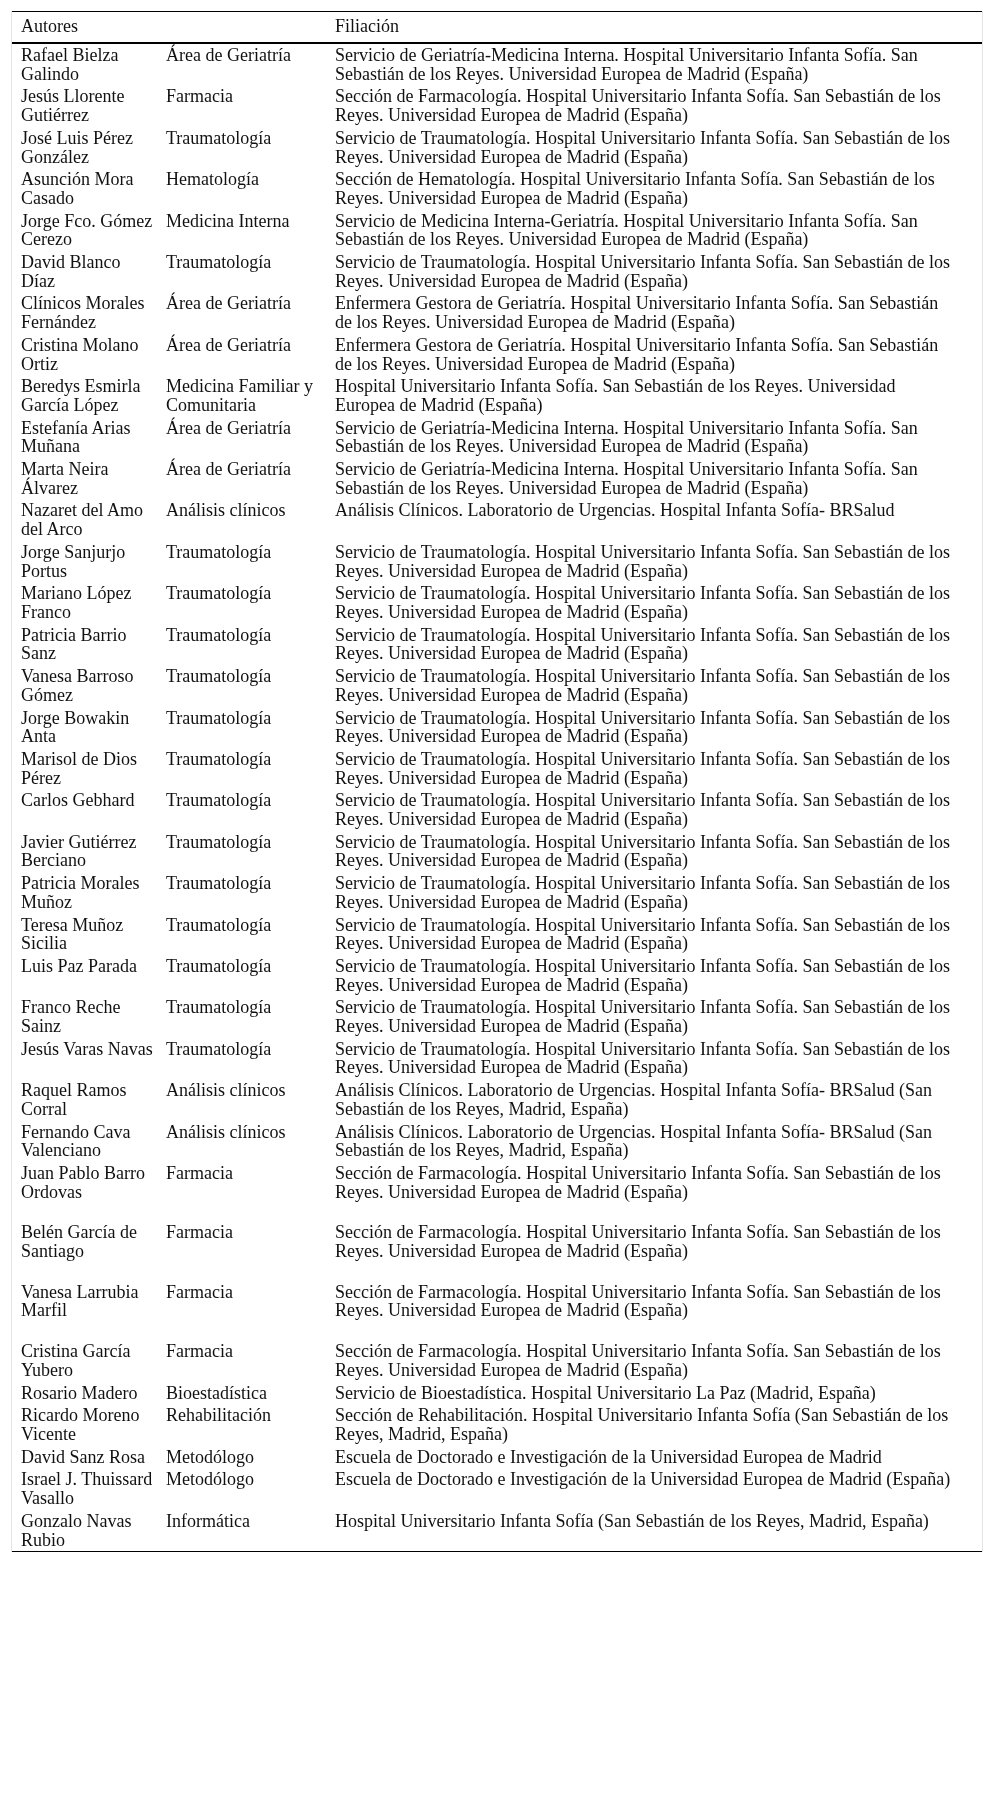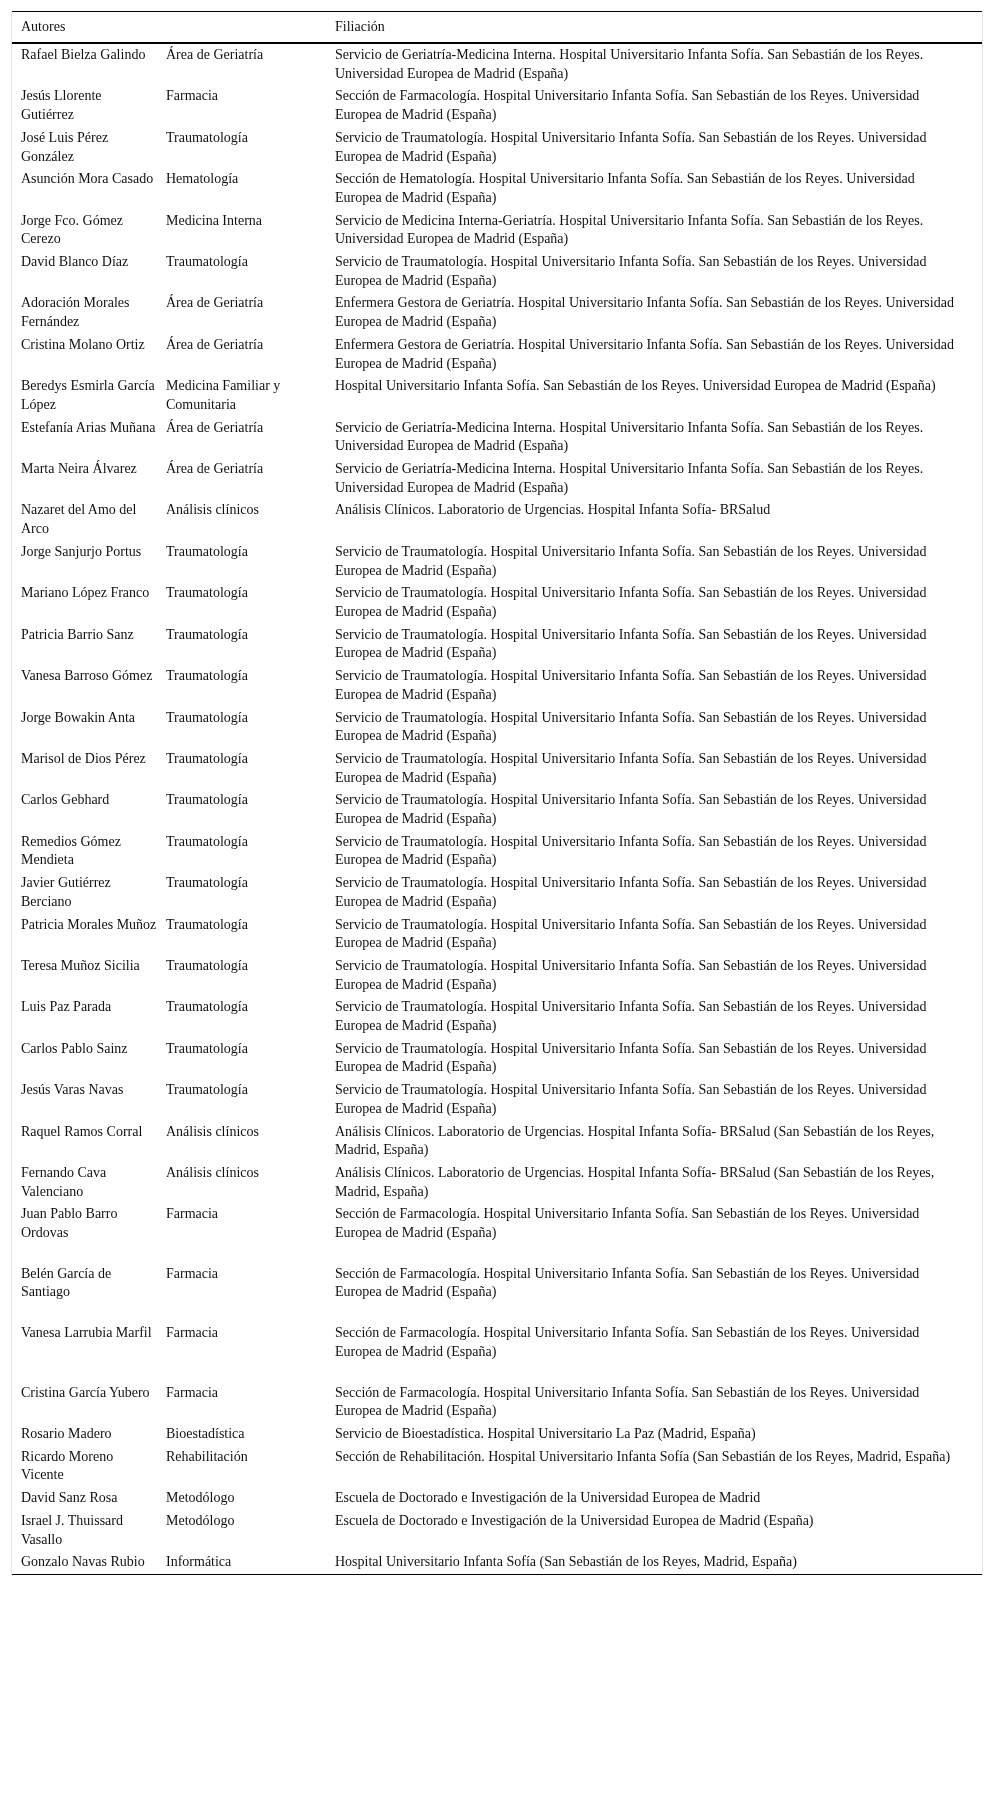--- a/index.html
+++ b/index.html
@@ -4,21 +4,21 @@
 <style>
   html, body { margin: 0; padding: 0; background: #ffffff; }
   body { width: 992px; height: 1801px; position: relative; overflow: hidden; }
   .frame {
     position: absolute; left: 11px; top: 11px; width: 970px;
     border-left: 1px solid #e4e4e4; border-right: 1px solid #e4e4e4;
   }
   table {
     width: 970px; border-collapse: collapse; table-layout: fixed;
     font-family: "Liberation Serif", "DejaVu Serif", serif;
-    font-size: 14px; color: #111;
+    font-size: 18px; color: #111;
   }
   thead tr { border-top: 1.5px solid #000; border-bottom: 2.5px solid #000; }
   tbody tr:last-child { border-bottom: 1.5px solid #000; }
   th {
     font-weight: normal; text-align: left; padding: 6px 0 7px 9px; height: 17px;
     line-height: 17px;
   }
   td {
     vertical-align: top; padding: 2px 0 2px 9px; line-height: 18.7px;
   }
@@ -70,21 +70,21 @@
           <td class="c1">Jorge Fco. Gómez Cerezo</td>
           <td class="c2">Medicina Interna</td>
           <td class="c3">Servicio de Medicina Interna-Geriatría. Hospital Universitario Infanta Sofía. San Sebastián de los Reyes. Universidad Europea de Madrid (España)</td>
         </tr>
         <tr>
           <td class="c1">David Blanco Díaz</td>
           <td class="c2">Traumatología</td>
           <td class="c3">Servicio de Traumatología. Hospital Universitario Infanta Sofía. San Sebastián de los Reyes. Universidad Europea de Madrid (España)</td>
         </tr>
         <tr>
-          <td class="c1">Adoración Morales Fernández</td>
+          <td class="c1">Clínicos Morales Fernández</td>
           <td class="c2">Área de Geriatría</td>
           <td class="c3">Enfermera Gestora de Geriatría. Hospital Universitario Infanta Sofía. San Sebastián de los Reyes. Universidad Europea de Madrid (España)</td>
         </tr>
         <tr>
           <td class="c1">Cristina Molano Ortiz</td>
           <td class="c2">Área de Geriatría</td>
           <td class="c3">Enfermera Gestora de Geriatría. Hospital Universitario Infanta Sofía. San Sebastián de los Reyes. Universidad Europea de Madrid (España)</td>
         </tr>
         <tr>
           <td class="c1">Beredys Esmirla García López</td>
@@ -135,46 +135,41 @@
           <td class="c1">Marisol de Dios Pérez</td>
           <td class="c2">Traumatología</td>
           <td class="c3">Servicio de Traumatología. Hospital Universitario Infanta Sofía. San Sebastián de los Reyes. Universidad Europea de Madrid (España)</td>
         </tr>
         <tr>
           <td class="c1">Carlos Gebhard</td>
           <td class="c2">Traumatología</td>
           <td class="c3">Servicio de Traumatología. Hospital Universitario Infanta Sofía. San Sebastián de los Reyes. Universidad Europea de Madrid (España)</td>
         </tr>
         <tr>
-          <td class="c1">Remedios Gómez Mendieta</td>
-          <td class="c2">Traumatología</td>
-          <td class="c3">Servicio de Traumatología. Hospital Universitario Infanta Sofía. San Sebastián de los Reyes. Universidad Europea de Madrid (España)</td>
-        </tr>
-        <tr>
           <td class="c1">Javier Gutiérrez Berciano</td>
           <td class="c2">Traumatología</td>
           <td class="c3">Servicio de Traumatología. Hospital Universitario Infanta Sofía. San Sebastián de los Reyes. Universidad Europea de Madrid (España)</td>
         </tr>
         <tr>
           <td class="c1">Patricia Morales Muñoz</td>
           <td class="c2">Traumatología</td>
           <td class="c3">Servicio de Traumatología. Hospital Universitario Infanta Sofía. San Sebastián de los Reyes. Universidad Europea de Madrid (España)</td>
         </tr>
         <tr>
           <td class="c1">Teresa Muñoz Sicilia</td>
           <td class="c2">Traumatología</td>
           <td class="c3">Servicio de Traumatología. Hospital Universitario Infanta Sofía. San Sebastián de los Reyes. Universidad Europea de Madrid (España)</td>
         </tr>
         <tr>
           <td class="c1">Luis Paz Parada</td>
           <td class="c2">Traumatología</td>
           <td class="c3">Servicio de Traumatología. Hospital Universitario Infanta Sofía. San Sebastián de los Reyes. Universidad Europea de Madrid (España)</td>
         </tr>
         <tr>
-          <td class="c1">Carlos Pablo Sainz</td>
+          <td class="c1">Franco Reche Sainz</td>
           <td class="c2">Traumatología</td>
           <td class="c3">Servicio de Traumatología. Hospital Universitario Infanta Sofía. San Sebastián de los Reyes. Universidad Europea de Madrid (España)</td>
         </tr>
         <tr>
           <td class="c1">Jesús Varas Navas</td>
           <td class="c2">Traumatología</td>
           <td class="c3">Servicio de Traumatología. Hospital Universitario Infanta Sofía. San Sebastián de los Reyes. Universidad Europea de Madrid (España)</td>
         </tr>
         <tr>
           <td class="c1">Raquel Ramos Corral</td>

